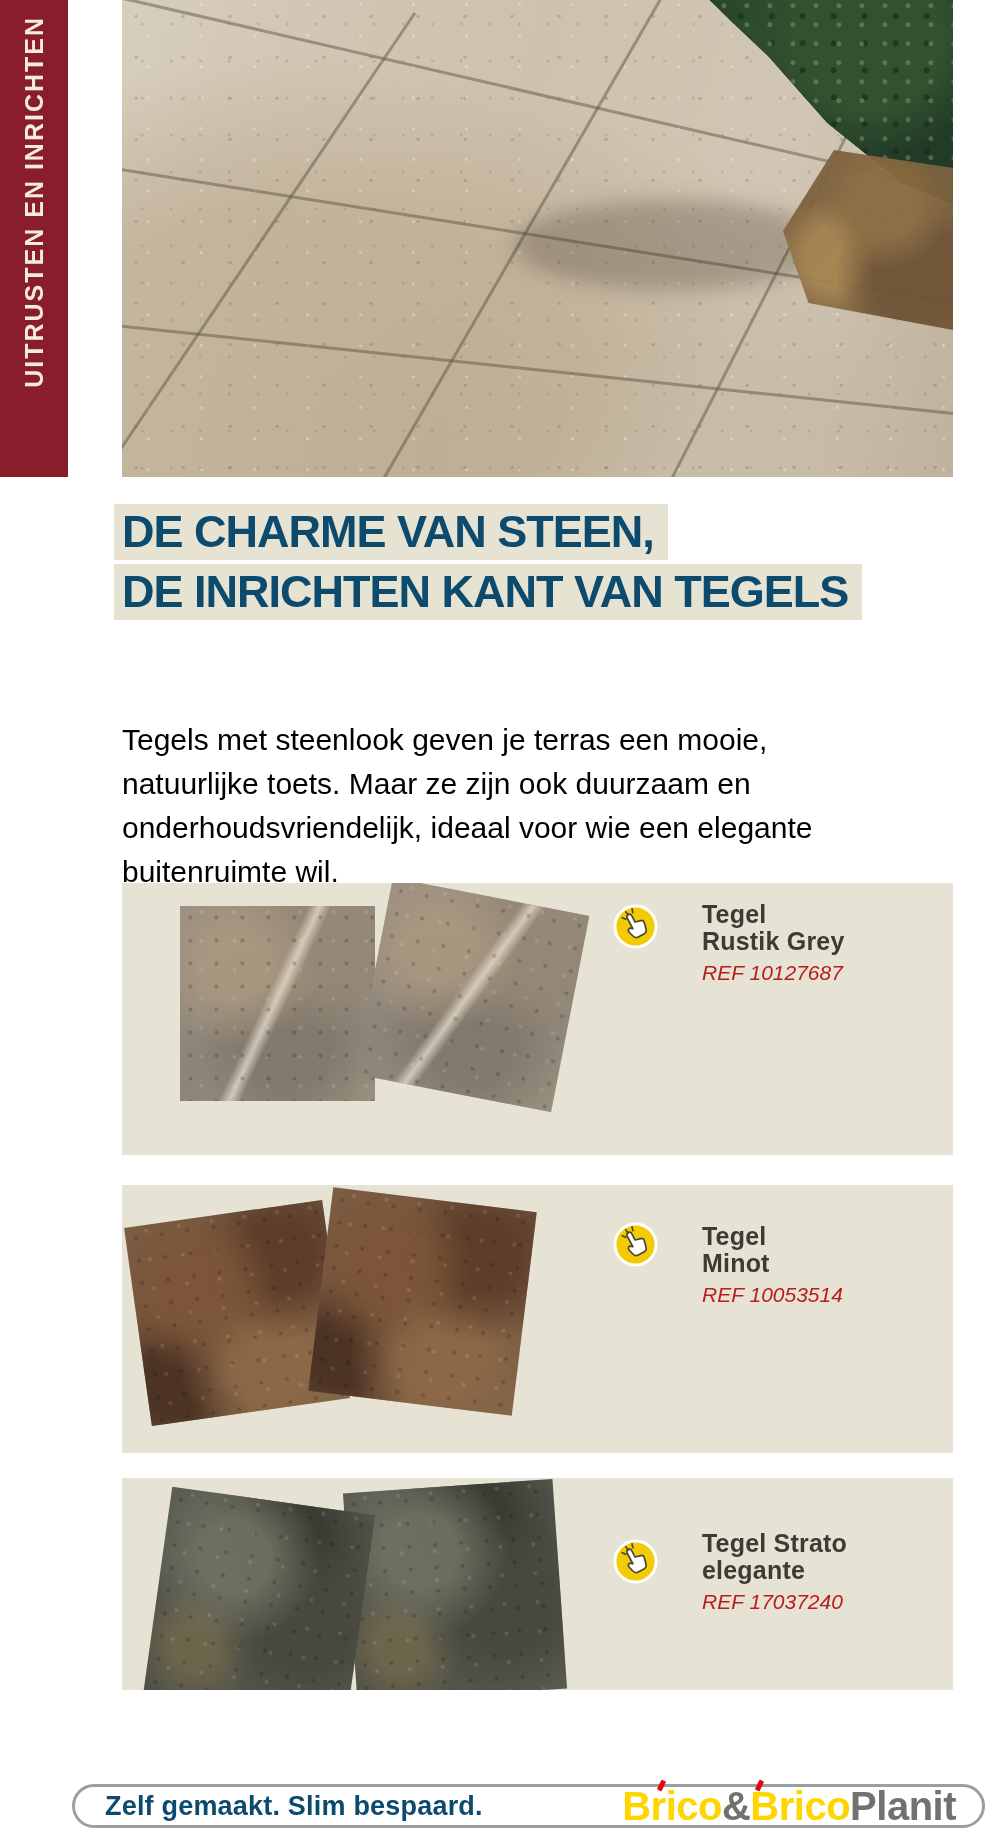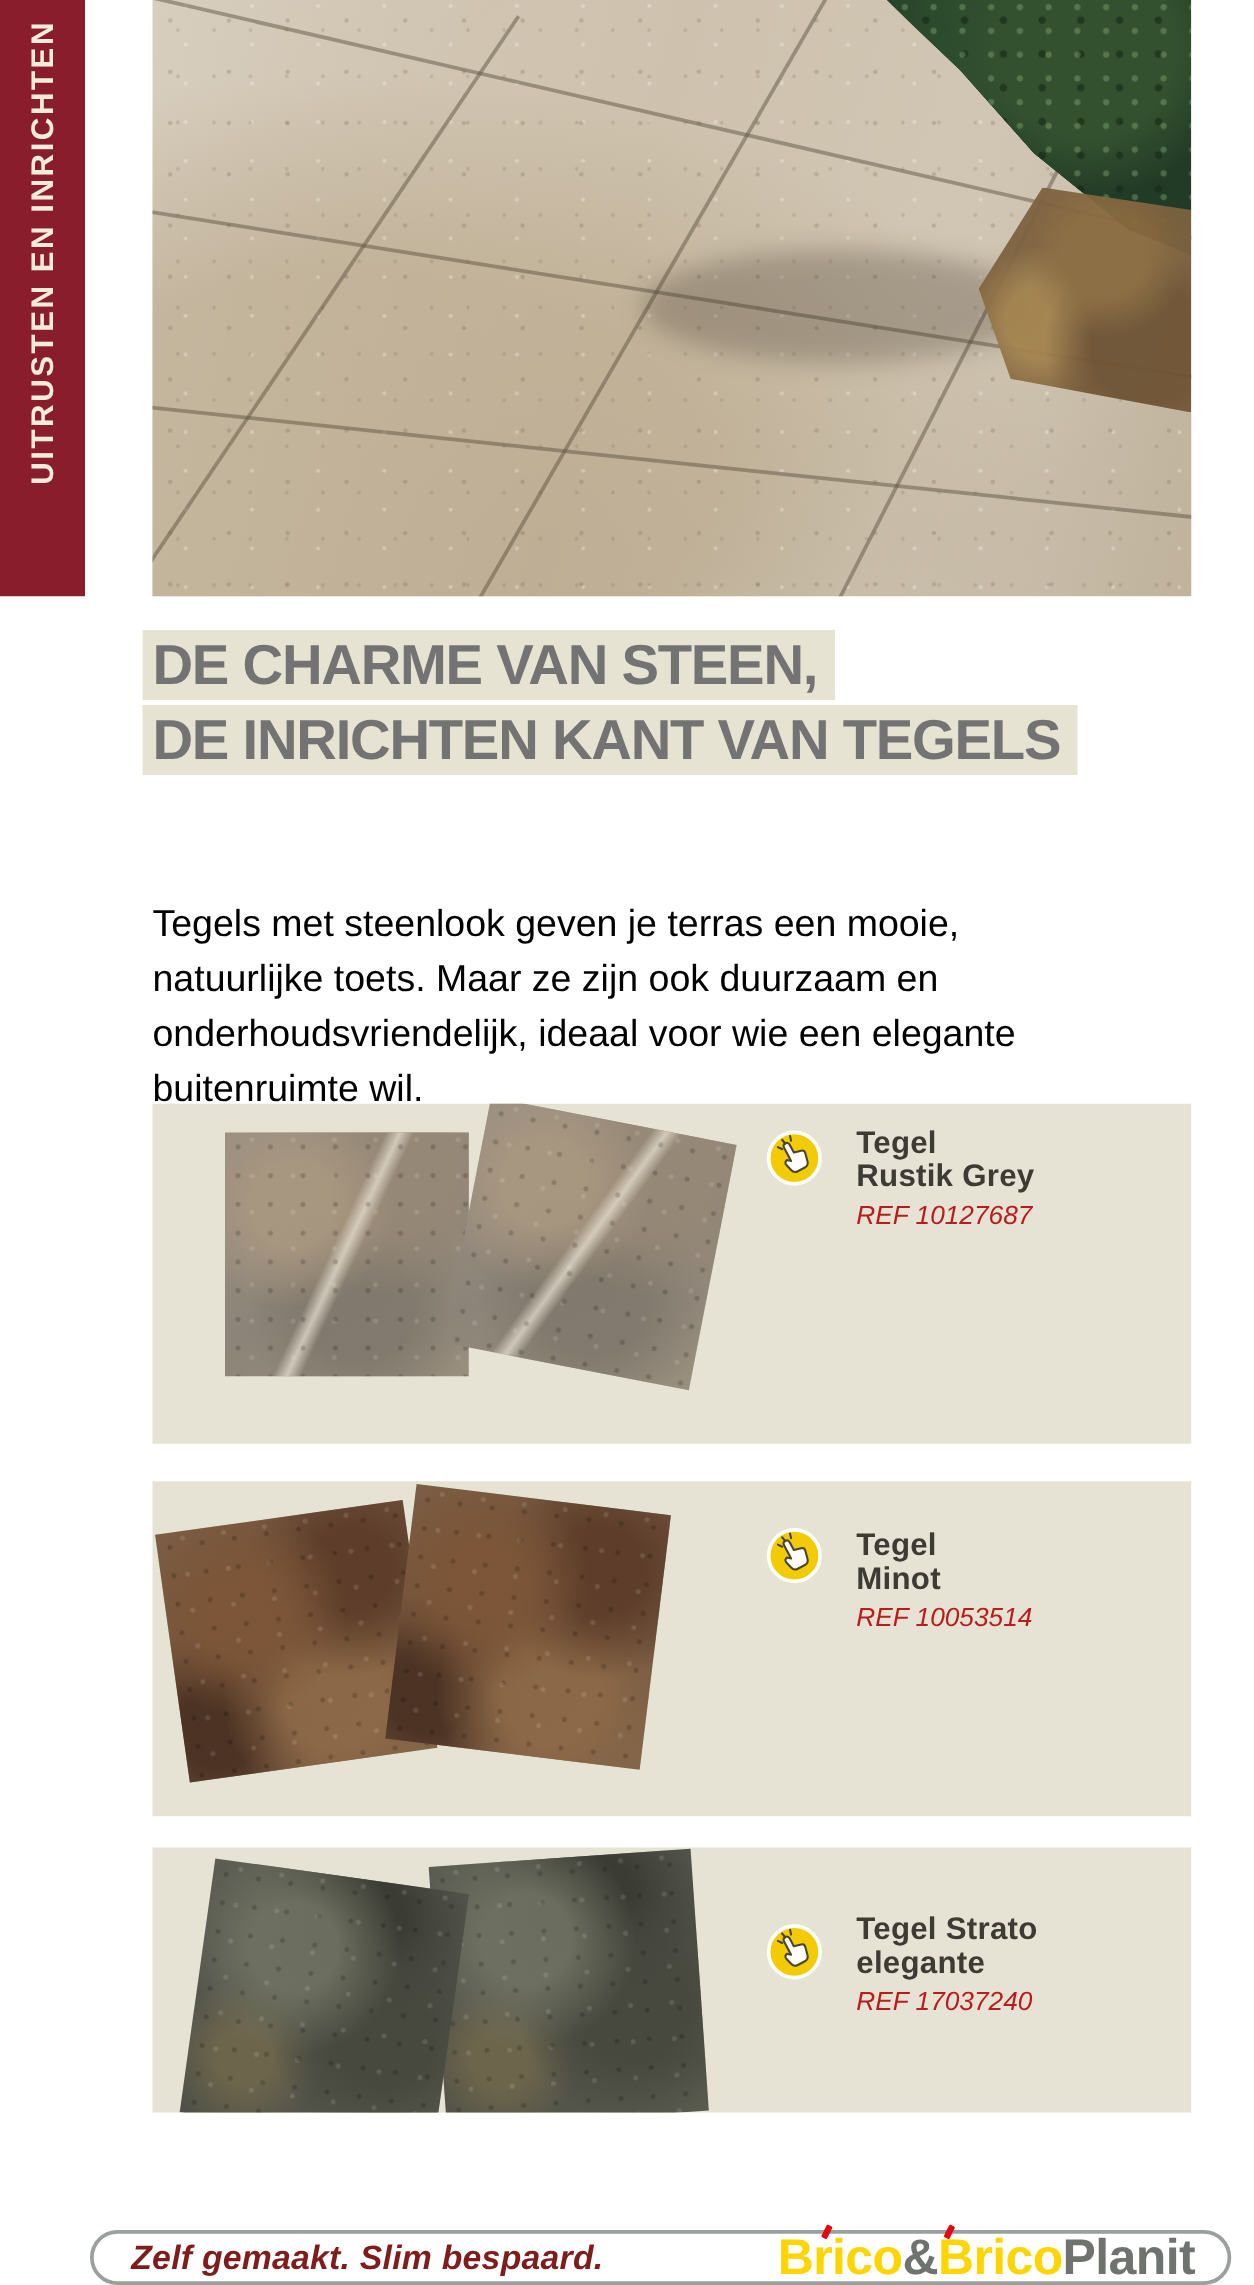--- a/index.html
+++ b/index.html
@@ -41,21 +41,21 @@
         clip-path:polygon(30% 0,100% 10%,100% 100%,15% 85%,0 45%);
         background:
          radial-gradient(circle at 60% 30%,#8a6b40 0 20%,transparent 40%),
          radial-gradient(circle at 80% 70%,#6e5334 0 25%,transparent 45%),
          radial-gradient(circle at 30% 60%,#a3834f 0 18%,transparent 38%),
          #7d6240;opacity:.95;}
   .bush-shadow{position:absolute;right:120px;top:200px;width:320px;height:90px;border-radius:50%;
         background:rgba(60,52,40,.28);filter:blur(10px);}
 
   
-  .headline{position:absolute;left:114px;top:504px;color:#737373;font-weight:bold;
+  .headline{position:absolute;left:114px;top:504px;color:#0c4a6e;font-weight:bold;
             font-size:45px;letter-spacing:-1px;line-height:1;}
   .hl-line{display:inline-block;background:#E7E3D3;padding:5px 14px 6px 8px;margin-bottom:4px;white-space:nowrap;}
 
   
   .intro{position:absolute;left:122px;top:688px;width:760px;color:#000000;
          font-size:30px;line-height:44px;}
 
   
   .card{position:absolute;left:122px;width:831px;background:#E6E3D4;overflow:hidden;}
   .card1{top:883px;height:272px;}
@@ -79,29 +79,29 @@
       radial-gradient(circle at 75% 60%,rgba(70,72,62,.9) 0 20%,transparent 46%),
       radial-gradient(circle at 22% 75%,rgba(134,118,78,.55) 0 10%,transparent 28%),
       radial-gradient(circle at 60% 15%,rgba(56,58,50,.9) 0 16%,transparent 40%),
       linear-gradient(150deg,#5c5e54,#4d4f47 55%,#595b4f);}
   .tile-speck{position:absolute;inset:0;background-image:
       radial-gradient(circle at 40% 50%,rgba(0,0,0,.18) 0 1.5px,transparent 2.5px),
       radial-gradient(circle at 65% 20%,rgba(255,255,255,.12) 0 1.5px,transparent 2.5px);
       background-size:26px 23px,33px 29px;}
 
   .click-icon{position:absolute;left:490px;width:47px;height:47px;display:block;cursor:pointer;z-index:5;}
-  .prod-text{position:absolute;left:563px;z-index:5;}
+  .prod-text{position:absolute;left:580px;z-index:5;}
   .prod-name{font-size:25px;font-weight:bold;line-height:27px;color:#3E3B35;letter-spacing:.2px;}
   .prod-ref{font-size:21px;font-style:italic;color:#b91c1c;margin-top:6px;}
 
   
   .footer-pill{position:absolute;left:72px;top:1784px;width:913px;height:44px;background:#ffffff;
                border:3px solid #9AA09C;border-radius:24px;display:flex;align-items:center;
                justify-content:space-between;padding:0 26px 0 30px;}
-  .slogan{font-size:27px;font-weight:bold;color:#7f1d1d;letter-spacing:.2px;font-style:italic;}
+  .slogan{font-size:27px;font-weight:bold;color:#0c4a6e;letter-spacing:.2px;}
   .brand{position:relative;font-size:40px;font-weight:bold;letter-spacing:-.5px;white-space:nowrap;line-height:1;}
   .b-yellow{color:#FFD500;}
   .b-gray{color:#6E7370;}
   .accent{position:absolute;width:5px;height:11px;background:#E30613;border-radius:1px;
           transform:rotate(26deg);top:-6px;}
   .accent-1{left:37px;}
   .accent-2{left:135px;}
 </style>
 </head>
 <body>

